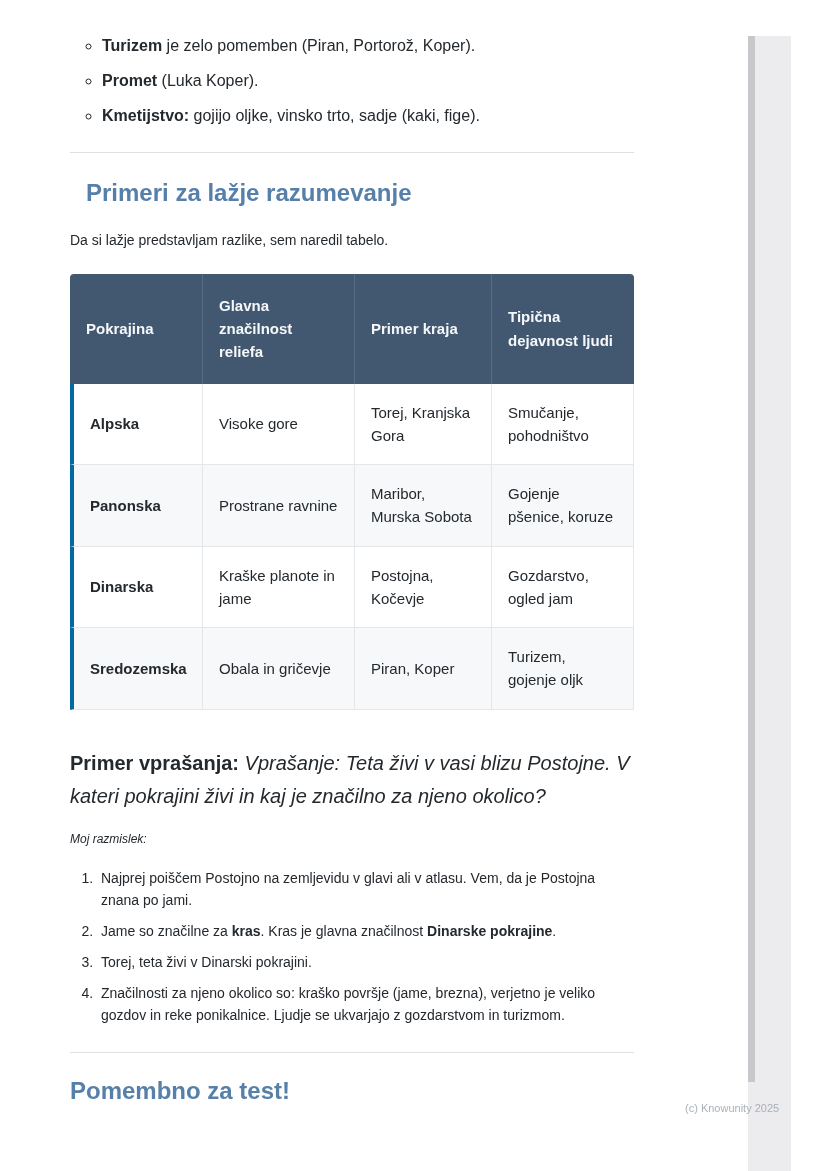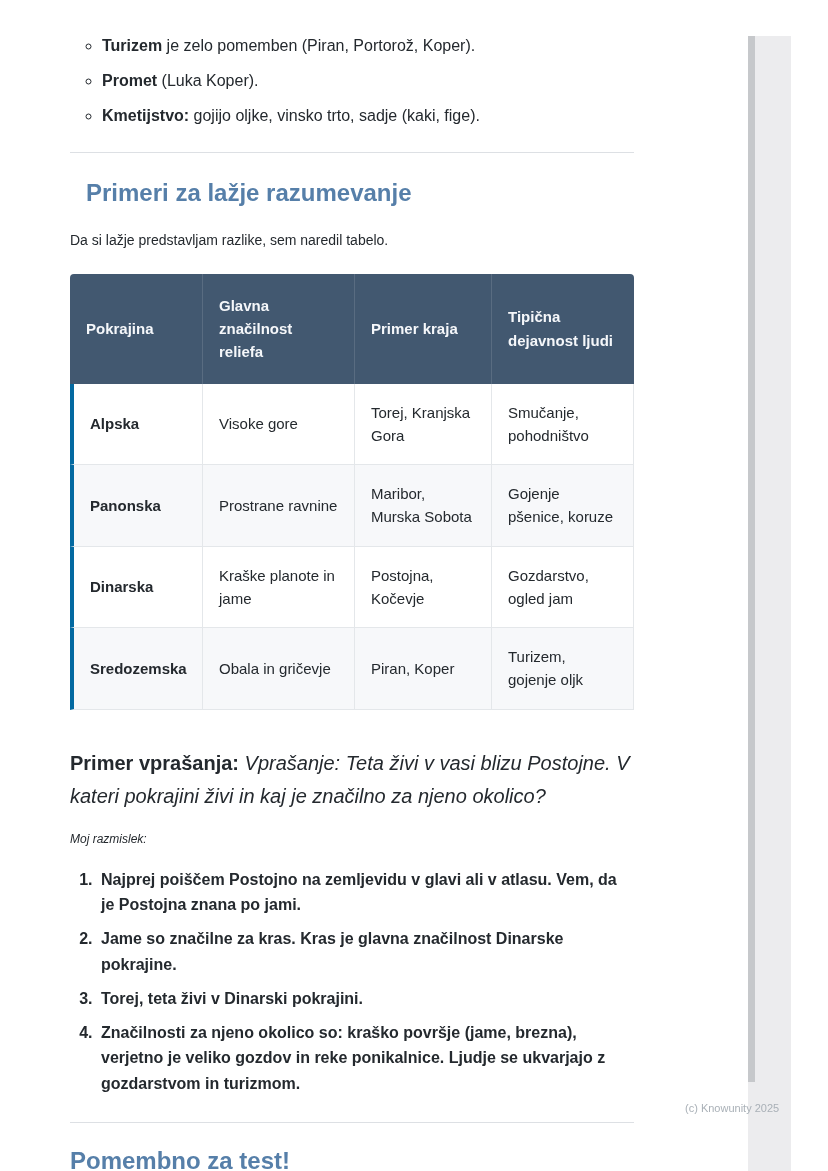--- a/index.html
+++ b/index.html
@@ -83,23 +83,22 @@
   p.question .q-text { font-style: italic; }
   p.thought-label {
     margin: 17px 0 0 0;
     font-size: 12px;
     font-style: italic;
     line-height: 1.6;
   }
   ol.steps {
     margin: 18px 0 0 0;
     padding-left: 27px;
-    font-size: 16px;
+    font-size: 14px;
     line-height: 1.58;
-    font-weight: bold;
   }
   ol.steps li { margin-bottom: 9px; padding-left: 4px; }
   hr.rule-bottom {
     border: none;
     border-top: 1px solid #dde0e4;
     margin: 26px 0 0 0;
   }
   h2.section-heading-bottom {
     margin: 24px 0 16px 0;
     font-size: 24px;

